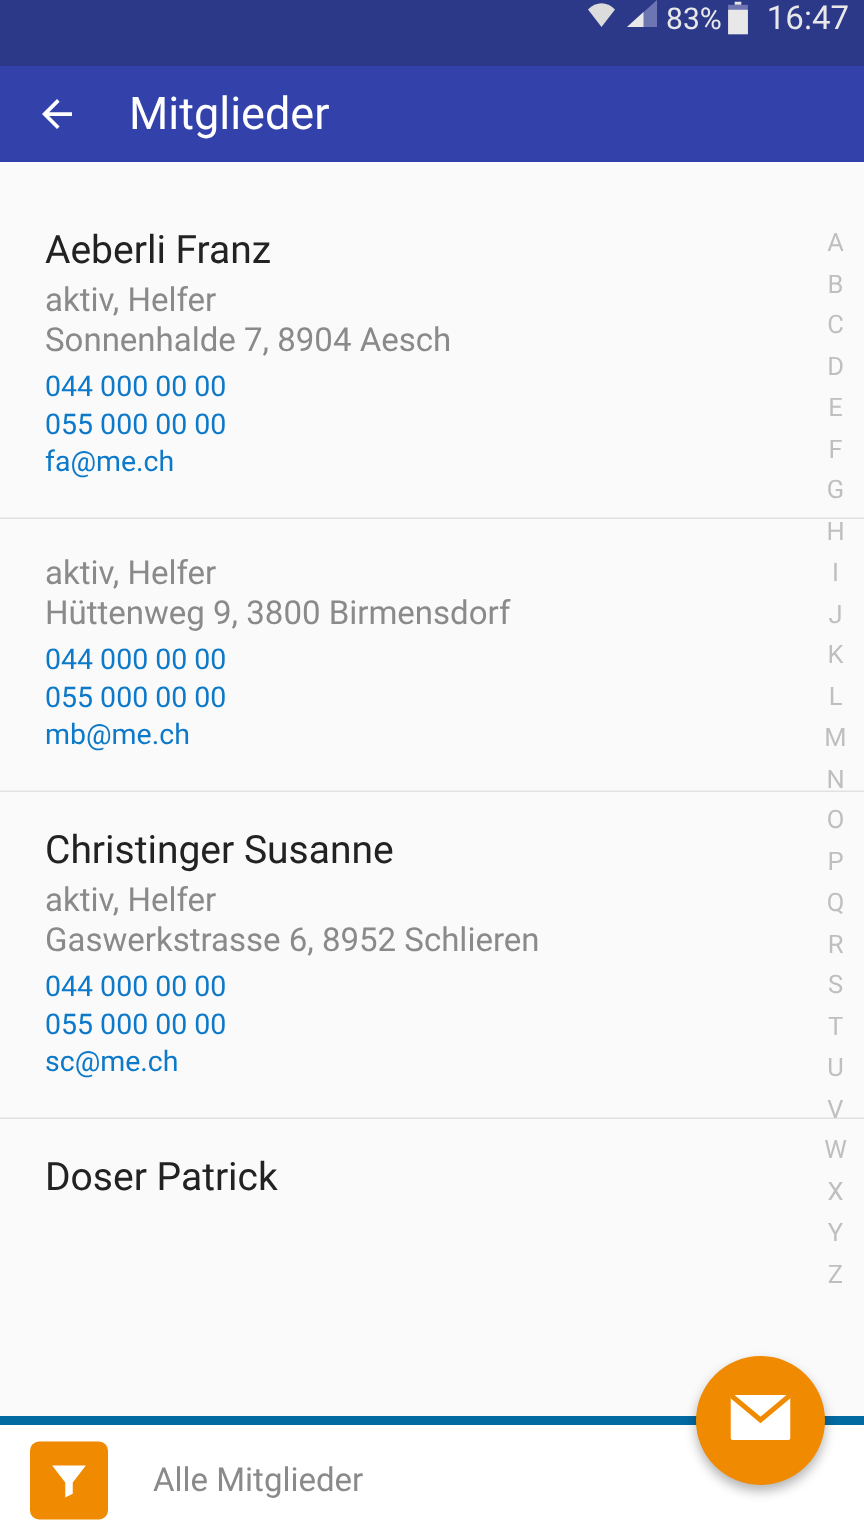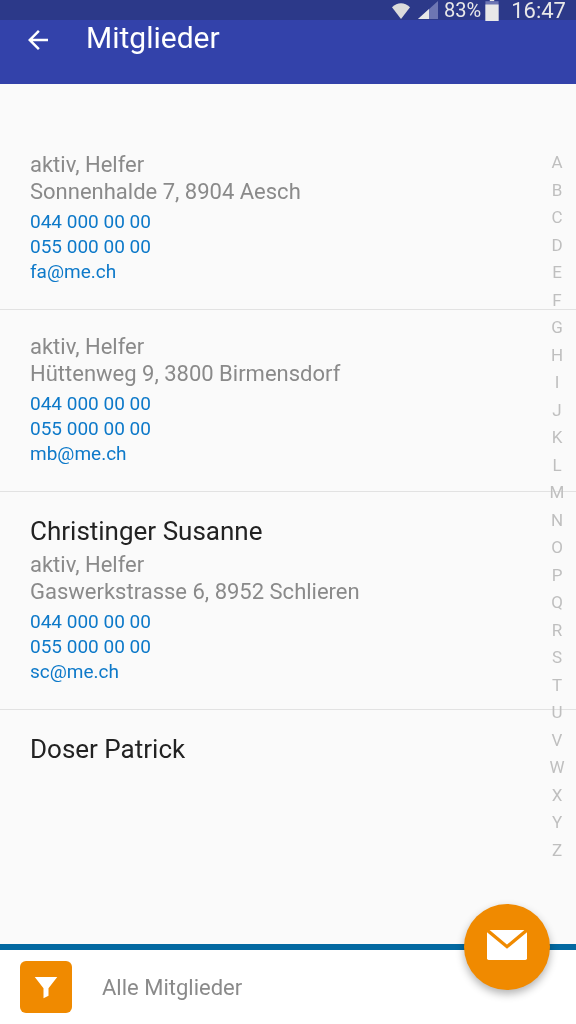--- a/index.html
+++ b/index.html
@@ -1,25 +1,25 @@
 <!DOCTYPE html>
 <html><head>
 <meta charset="utf-8">
 <style>
   * { box-sizing: border-box; margin: 0; padding: 0; }
   html, body { width: 576px; height: 1024px; font-family: -apple-system, Roboto, "Segoe UI", sans-serif; background: #fafafa; overflow: hidden; position: relative; }
 
   
-  .statusbar { height: 20px; background: #2c3989; color: #e8e8e8; display: flex; align-items: center; justify-content: flex-end; padding: 0 10px; font-size: 20px; gap: 6px; }
+  .statusbar { height: 44px; background: #2c3989; color: #e8e8e8; display: flex; align-items: flex-start; justify-content: flex-end; padding: 0 10px; font-size: 20px; gap: 6px; }
   .statusbar .wifi, .statusbar .signal { display:inline-flex; align-items:center; }
   .statusbar .batt { display:inline-flex; align-items:center; gap:4px; }
   .statusbar svg { display:block; }
 
   
-  .appbar { height: 64px; background: #3342aa; color: #fff; display: flex; padding: 0 18px; }
+  .appbar { height: 64px; background: #3342aa; color: #fff; display: flex; align-items: center; padding: 0 18px; }
   .appbar .back { width: 40px; height: 40px; display:flex; align-items:center; justify-content:center; margin-right: 28px; }
   .appbar .title { font-size: 30px; font-weight: 400; }
 
   
   .list { position:absolute; top:128px; left:0; right:0; bottom:80px; overflow:hidden; background:#fafafa; }
   .item { padding: 24px 30px 24px 30px; border-bottom: 1px solid #e2e2e2; }
   .item .name { font-size: 26px; color:#222; margin-bottom: 6px; }
   .item .role { font-size: 22px; color:#8a8a8a; margin-bottom: 2px; }
   .item .addr { font-size: 22px; color:#8a8a8a; margin-bottom: 6px; }
   .item .link { font-size: 19px; color:#0d79c9; margin-bottom: 2px; display:block; text-decoration:none; }
@@ -67,20 +67,21 @@
   <div class="back">
     <svg width="30" height="30" viewBox="0 0 24 24">
         <path d="M20 11H7.8l5.6-5.6L12 4l-8 8 8 8 1.4-1.4L7.8 13H20z" fill="#fff"></path>
       </svg>
   </div>
   <div class="title">Mitglieder</div>
 </div>
 
 <div class="list">
   <div class="item">
+    <div class="name">Aeberli Franz</div>
     <div class="role">aktiv, Helfer</div>
     <div class="addr">Sonnenhalde 7, 8904 Aesch</div>
     <a class="link">044 000 00 00</a>
     <a class="link">055 000 00 00</a>
     <a class="link">fa@me.ch</a>
   </div>
   <div class="item">
     <div class="role">aktiv, Helfer</div>
     <div class="addr">Hüttenweg 9, 3800 Birmensdorf</div>
     <a class="link">044 000 00 00</a>

